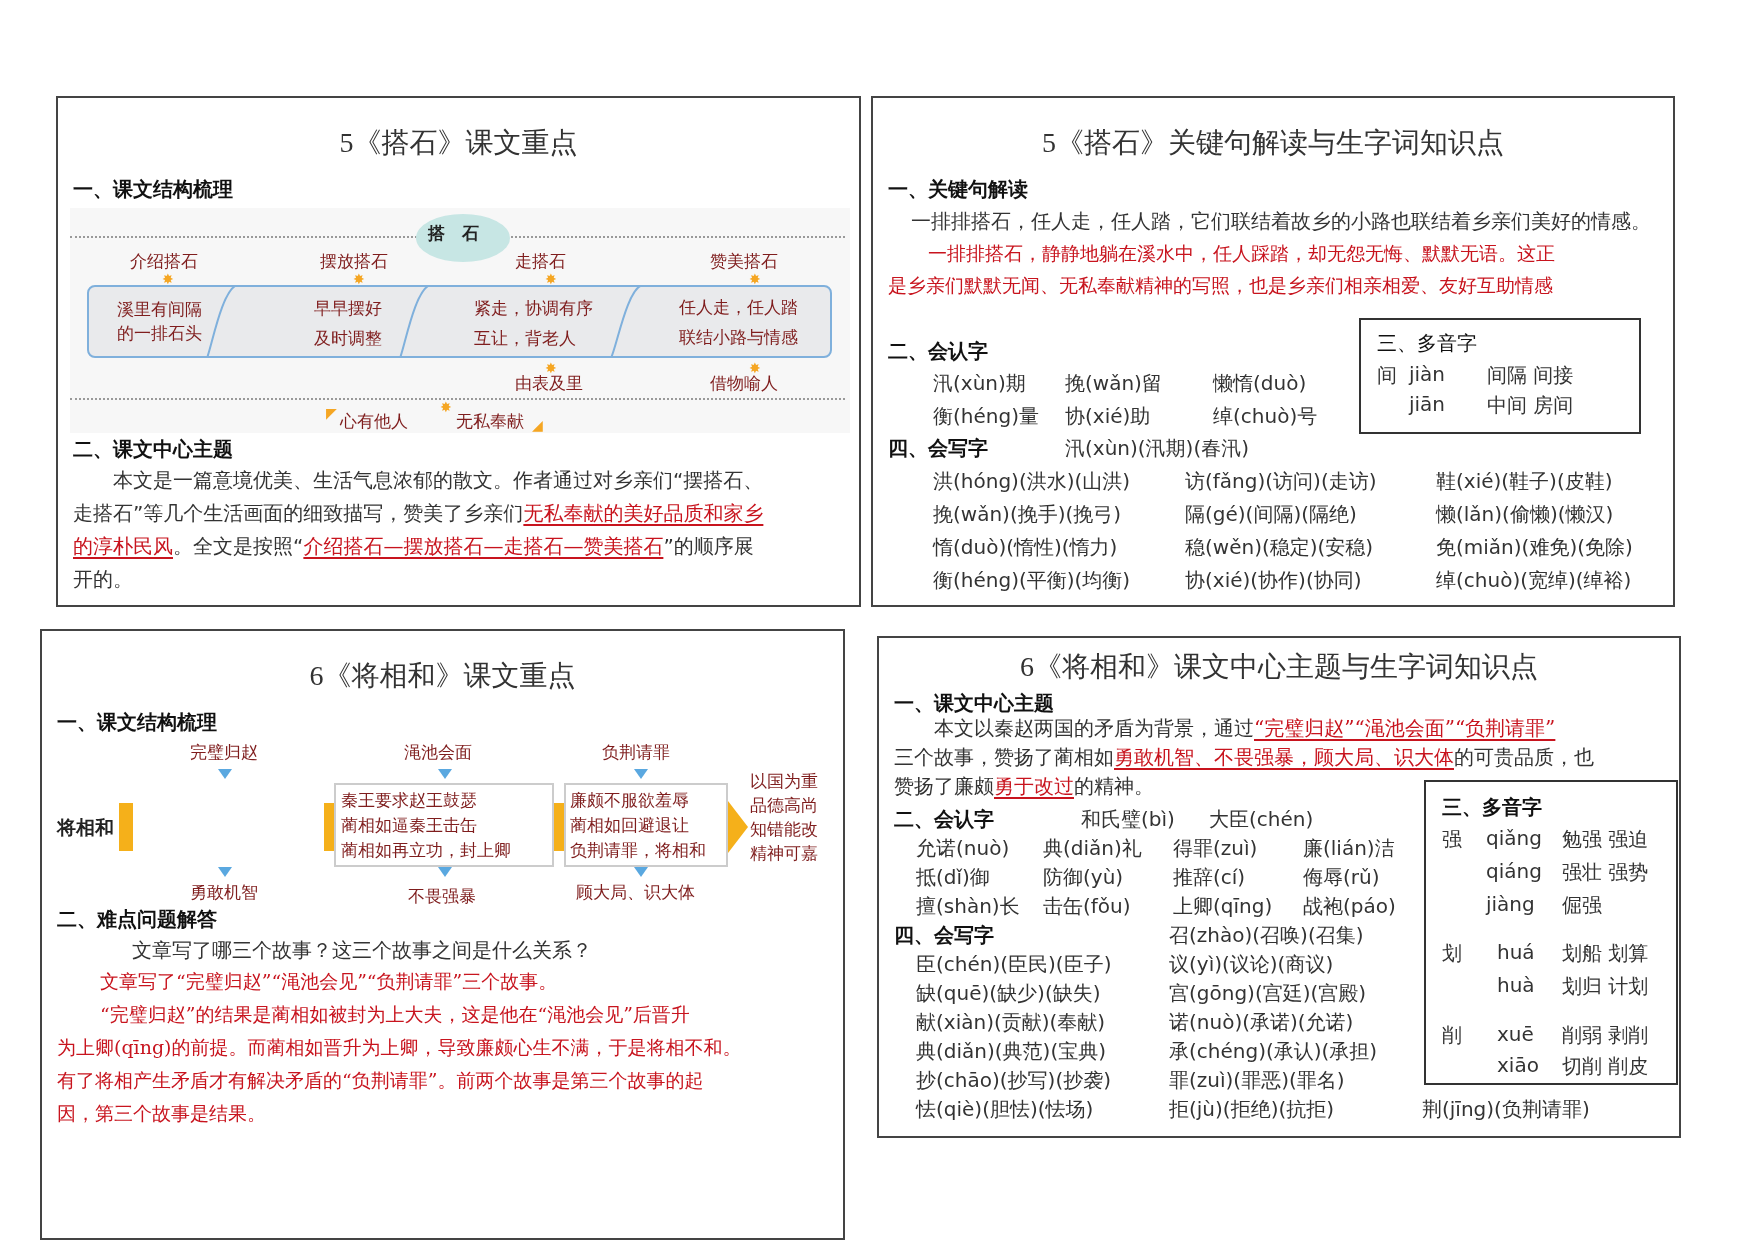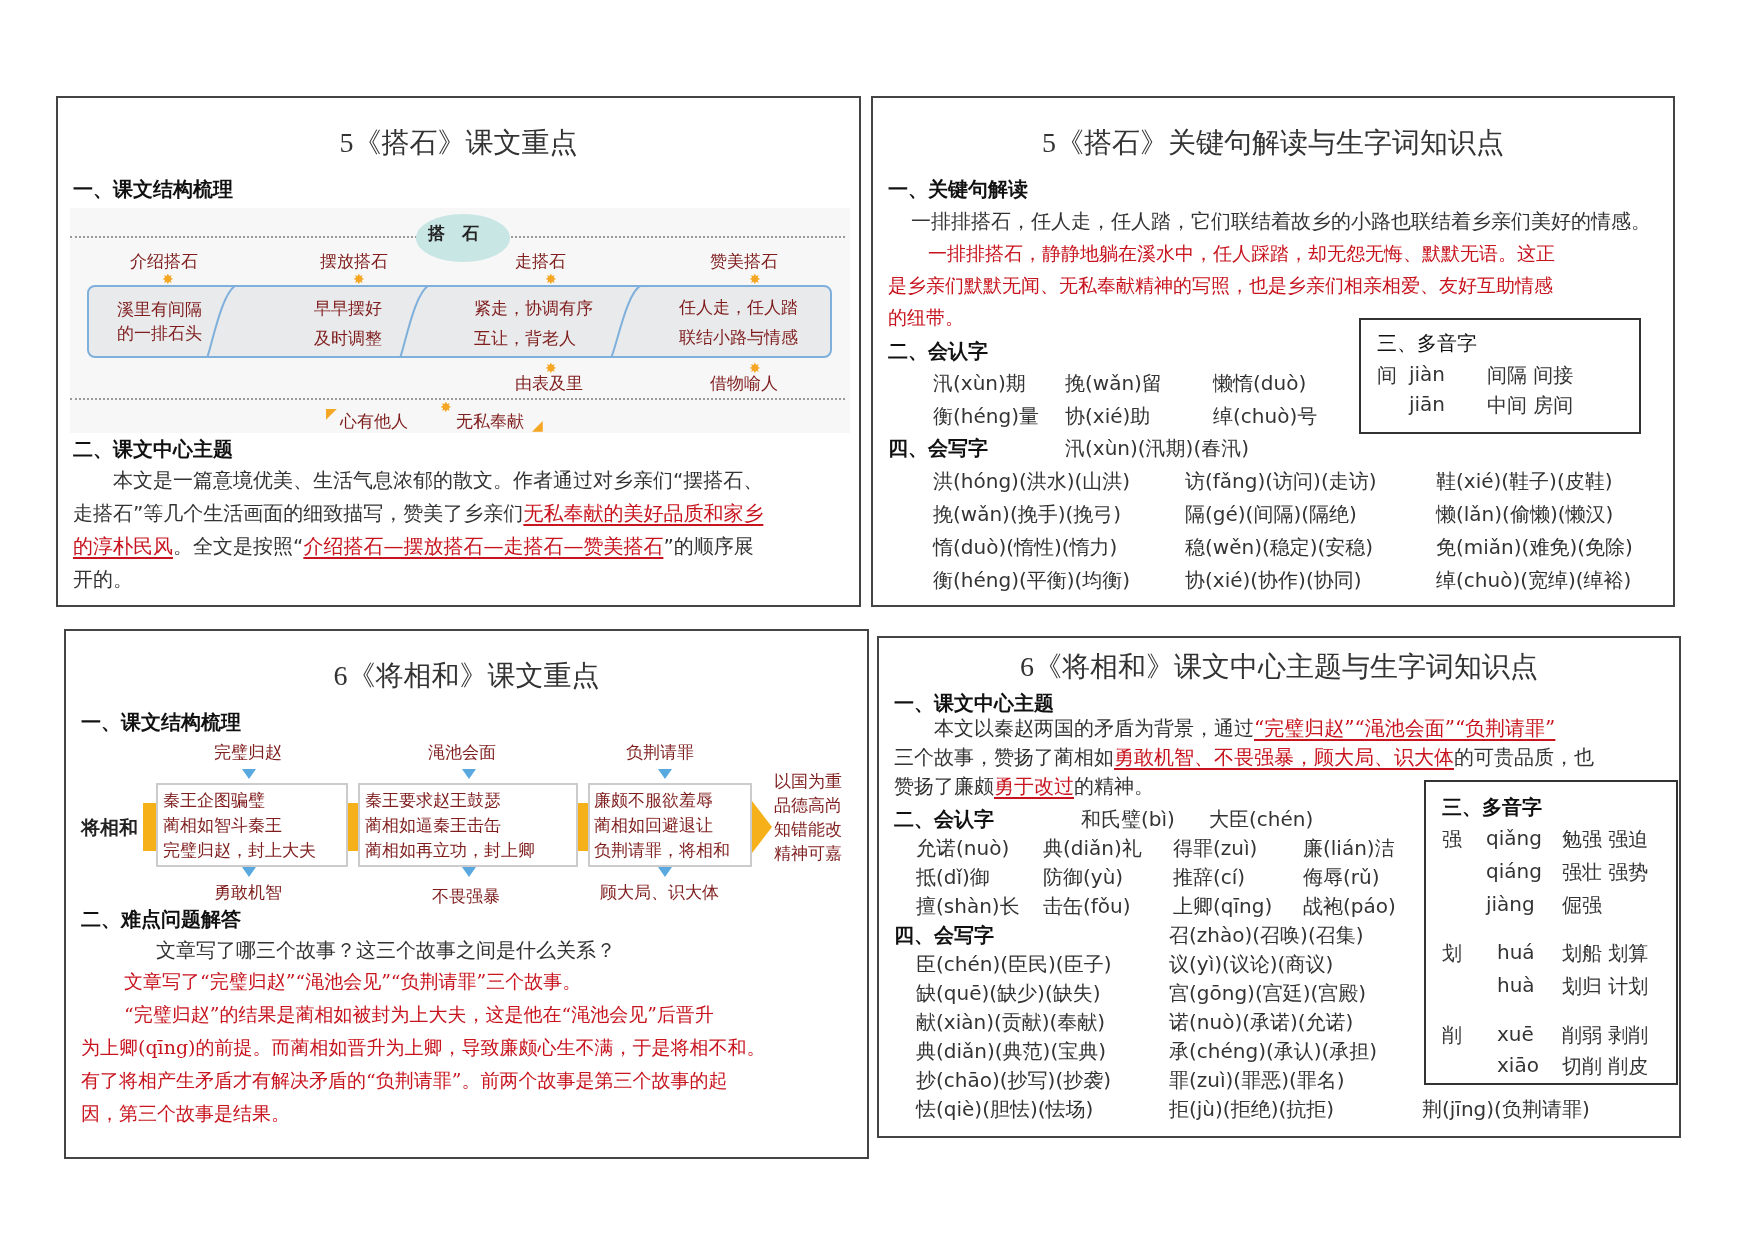--- a/index.html
+++ b/index.html
@@ -87,21 +87,20 @@
   </div>
 </div>
 
 <div class="panel" style="left:871px;top:96px;width:804px;height:511px;">
   <div class="title" style="top:26px;">5《搭石》关键句解读与生字词知识点</div>
   <div class="h2" style="left:15px;top:78px;">一、关键句解读</div>
   <div class="line" style="left:38px;top:110px;">一排排搭石，任人走，任人踏，它们联结着故乡的小路也联结着乡亲们美好的情感。</div>
   <div class="body-text red" style="left:15px;top:139px;width:780px;line-height:32px;font-size:19px;">
     <div style="text-indent:40px;">一排排搭石，静静地躺在溪水中，任人踩踏，却无怨无悔、默默无语。这正</div>
     <div>是乡亲们默默无闻、无私奉献精神的写照，也是乡亲们相亲相爱、友好互助情感</div>
-    <div>的纽带。</div>
   </div>
 
   <div class="h2" style="left:15px;top:240px;">二、会认字</div>
   <div class="line" style="left:60px;top:272px;">汛(xùn)期</div>
   <div class="line" style="left:192px;top:272px;">挽(wǎn)留</div>
   <div class="line" style="left:340px;top:272px;">懒惰(duò)</div>
   <div class="line" style="left:60px;top:305px;">衡(héng)量</div>
   <div class="line" style="left:192px;top:305px;">协(xié)助</div>
   <div class="line" style="left:340px;top:305px;">绰(chuò)号</div>
 
@@ -124,37 +123,30 @@
   <div class="line" style="left:312px;top:403px;">隔(gé)(间隔)(隔绝)</div>
   <div class="line" style="left:563px;top:403px;">懒(lǎn)(偷懒)(懒汉)</div>
   <div class="line" style="left:60px;top:436px;">惰(duò)(惰性)(惰力)</div>
   <div class="line" style="left:312px;top:436px;">稳(wěn)(稳定)(安稳)</div>
   <div class="line" style="left:563px;top:436px;">免(miǎn)(难免)(免除)</div>
   <div class="line" style="left:60px;top:469px;">衡(héng)(平衡)(均衡)</div>
   <div class="line" style="left:312px;top:469px;">协(xié)(协作)(协同)</div>
   <div class="line" style="left:563px;top:469px;">绰(chuò)(宽绰)(绰裕)</div>
 </div>
 
-<div class="panel" style="left:64px;top:629px;width:805px;height:530px;">
+<div class="panel" style="left:40px;top:629px;width:805px;height:611px;">
   <div class="title" style="top:26px;">6《将相和》课文重点</div>
   <div class="h2" style="left:15px;top:78px;">一、课文结构梳理</div>
 
   <div style="position:absolute;left:0;top:108px;width:800px;height:170px;">
     <div class="abs" style="left:15px;top:76px;font-size:19px;font-weight:bold;font-family:'DejaVu Sans',sans-serif;">将相和</div>
     <div style="position:absolute;left:77px;top:64px;width:14px;height:48px;background:#f5b01a;"></div>
 
     <div class="abs kai" style="left:148px;top:2px;font-size:17px;">完璧归赵</div>
     <div class="tri-down" style="left:176px;top:30px;"></div>
-    <div class="polybox" style="left:90px;top:44px;width:192px;height:84px;border-color:#ccc;">
-      <div class="abs kai" style="left:5px;top:3px;font-size:17px;line-height:25px;">
-        <div>秦王企图骗璧</div>
-        <div>蔺相如智斗秦王</div>
-        <div>完璧归赵，封上大夫</div>
-      </div>
-    </div>
     <div class="tri-down" style="left:176px;top:128px;"></div>
     <div class="abs kai" style="left:148px;top:142px;font-size:17px;">勇敢机智</div>
 
     <div style="position:absolute;left:282px;top:64px;width:10px;height:48px;background:#f5b01a;"></div>
 
     <div class="abs kai" style="left:362px;top:2px;font-size:17px;">渑池会面</div>
     <div class="tri-down" style="left:396px;top:30px;"></div>
     <div class="polybox" style="left:292px;top:44px;width:220px;height:84px;border-color:#ccc;">
       <div class="abs kai" style="left:5px;top:3px;font-size:17px;line-height:25px;">
         <div>秦王要求赵王鼓瑟</div>

